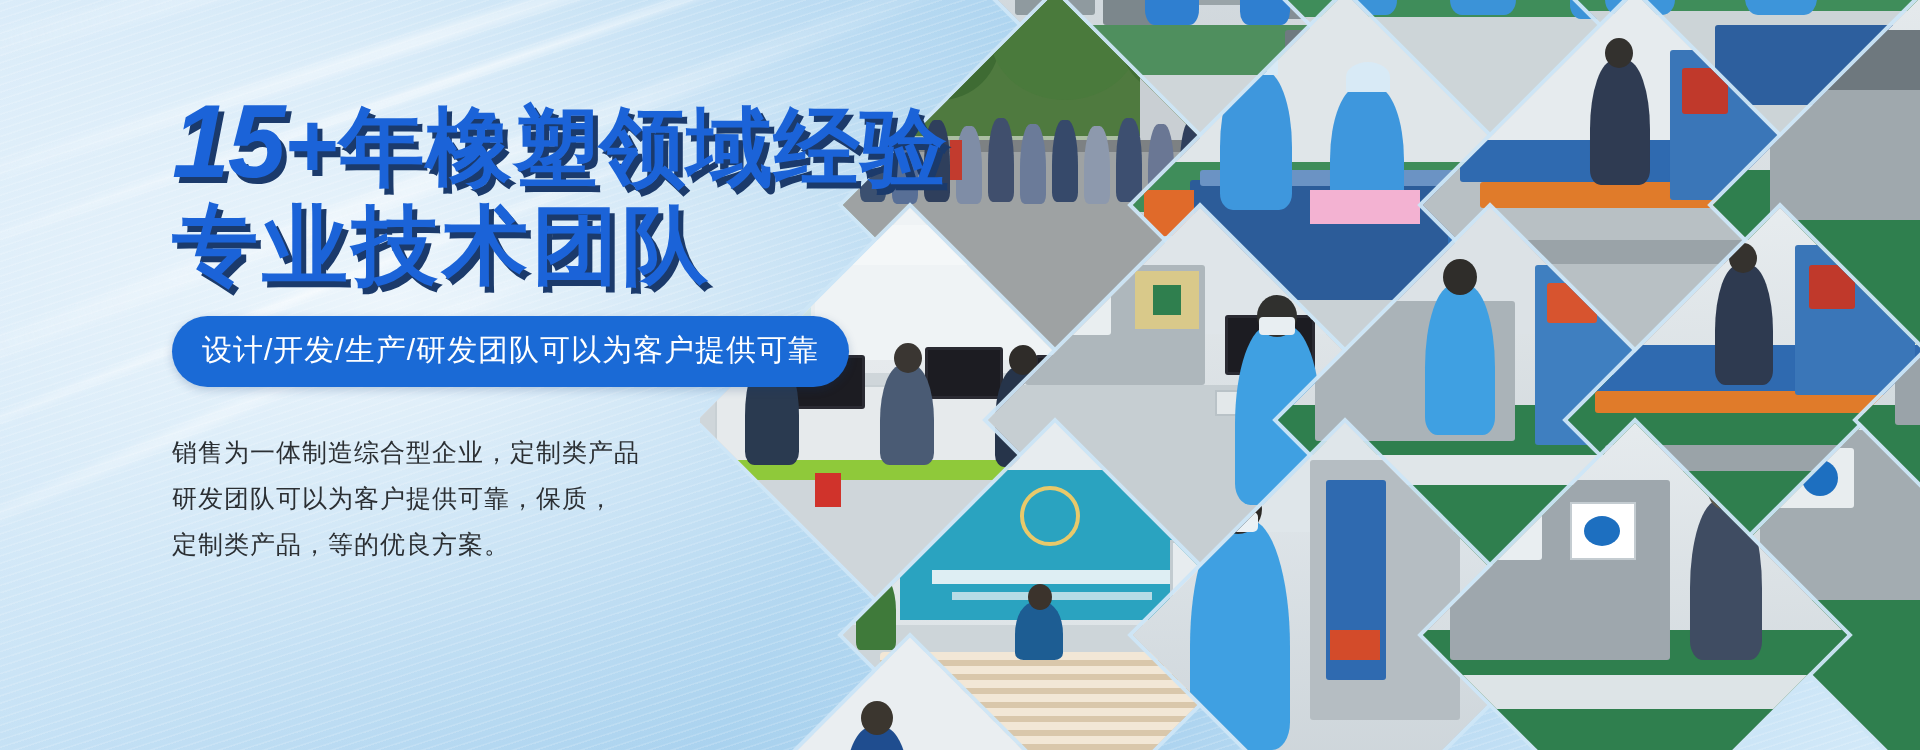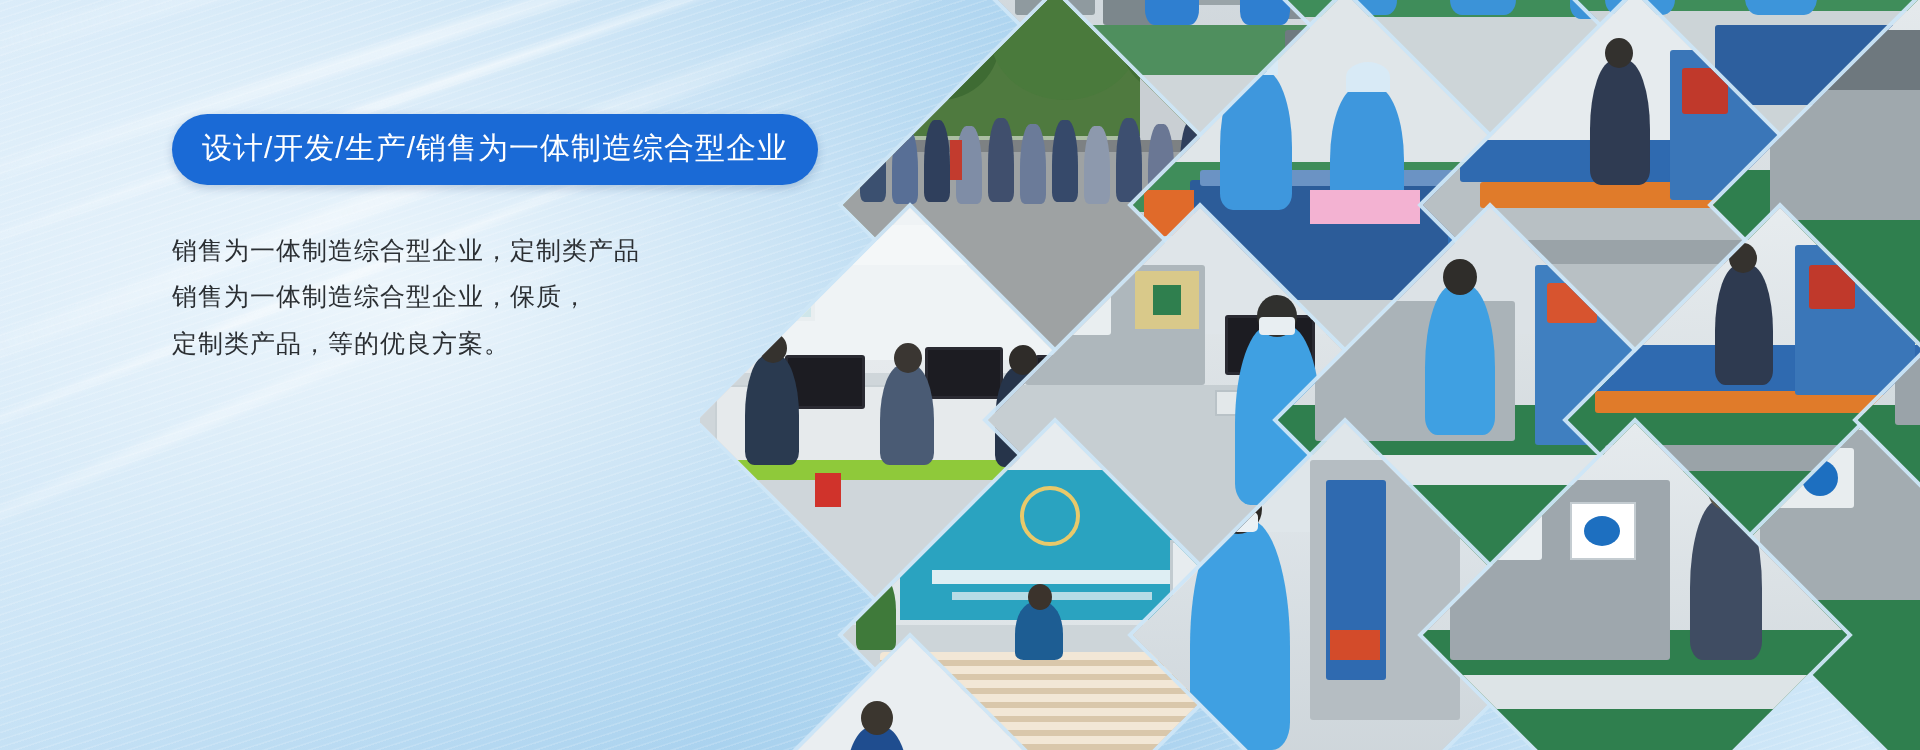--- a/index.html
+++ b/index.html
@@ -351,23 +351,27 @@
       <div class="inner">
           <div class="ph" style="background:linear-gradient(#e1e8eb,#c3ccd1);">
         <div class="strip" style="left:0;top:200px;width:100%;height:230px;background:#2f7f4e;"></div>
         <div class="mach" style="left:40px;top:60px;width:220px;height:160px;background:#9aa3a9;"></div>
       </div>
         </div>
     </div>
   </div>
 
   <div class="copy">
-
-    <div><span class="pill">设计/开发/生产/销售为一体制造综合型企业</span></div>
+    <h1 class="h1">
+      <span class="num">15</span><span class="plus">+</span><span>年橡塑领域经验</span>
+    </h1>
+    <div class="h1-l2">专业技术团队</div>
+
+    <div><span class="pill">设计/开发/生产/研发团队可以为客户提供可靠</span></div>
 
     <div class="para">
       <div>销售为一体制造综合型企业，定制类产品</div>
-      <div>销售为一体制造综合型企业，保质，</div>
+      <div>研发团队可以为客户提供可靠，保质，</div>
       <div>定制类产品，等的优良方案。</div>
     </div>
   </div>
 
 </div>
 
 </body></html>

